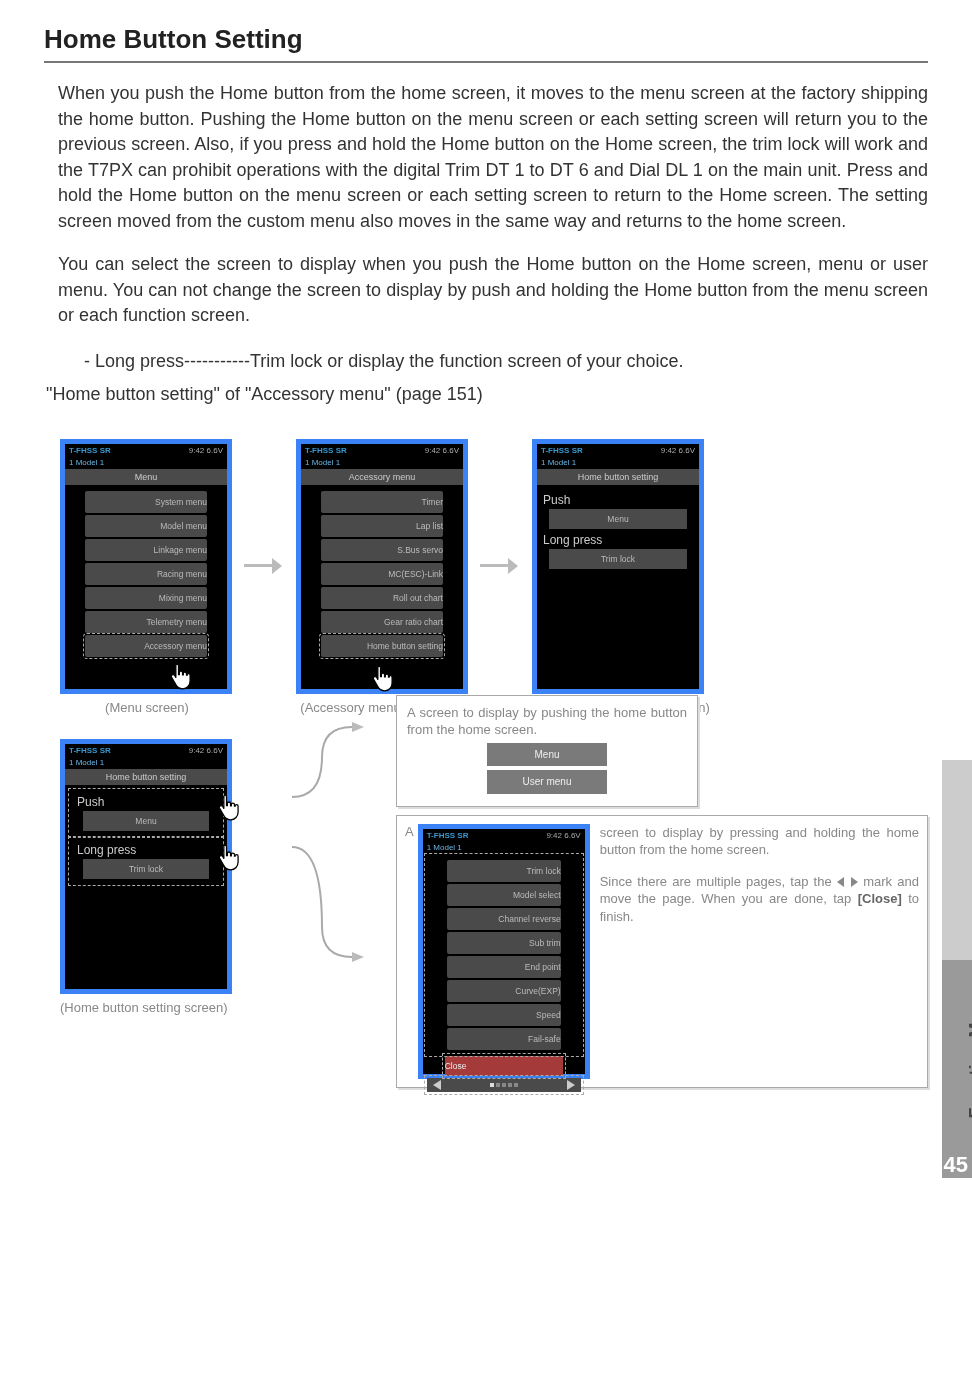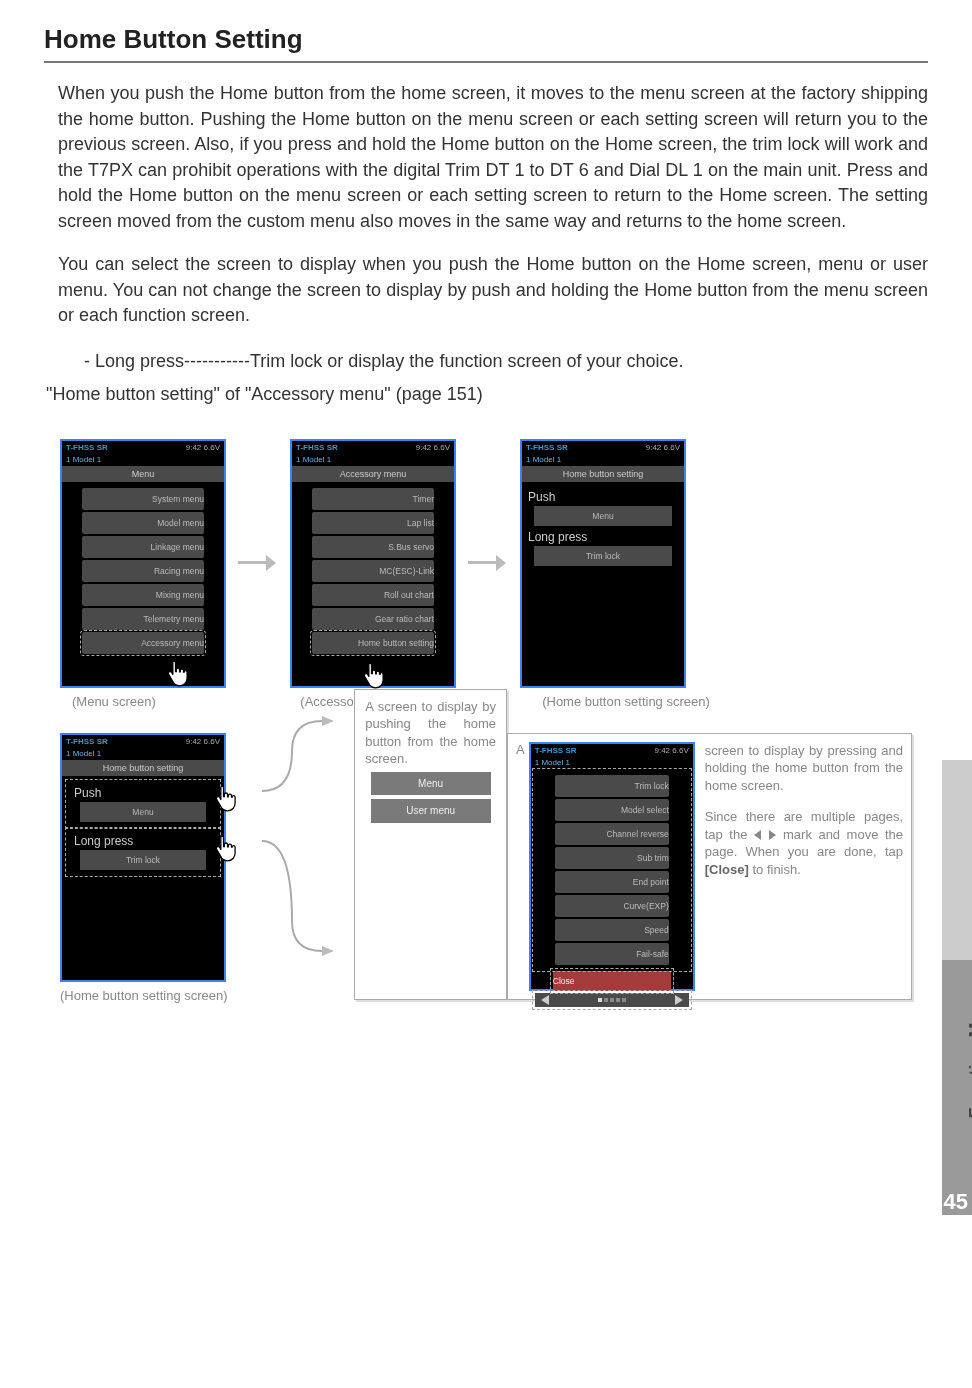--- a/index.html
+++ b/index.html
@@ -4,63 +4,63 @@
   <style>
     body{margin:0;background:#fff;font-family:Arial,Helvetica,sans-serif;color:#222;width:972px}
     .page{padding:24px 44px 0 44px;position:relative;min-height:1340px}
     .title{font-size:26px;font-weight:bold;margin:0 0 6px 0;color:#222}
     .rule{height:2px;background:#777;margin-bottom:10px}
     .body-text{font-size:18px;line-height:1.42;color:#333;text-align:justify;padding-left:14px}
     .indent{margin-left:40px;font-size:18px;line-height:1.6;color:#333}
     .ref{font-size:18px;color:#333;padding-left:2px;margin-top:6px}
     
     .screenshots-row{display:flex;align-items:center;gap:12px;margin:34px 0 6px 16px}
-    .mini{width:162px;height:245px;background:#000;position:relative;border:2px solid #3b82f6}
+    .mini{width:162px;height:245px;background:#000;position:relative;border:5px solid #3b82f6}
     .mini .statusbar{height:14px;display:flex;justify-content:space-between;align-items:center;padding:0 4px;font-size:8px;color:#888}
     .sb-l{color:#3997cf;font-weight:bold}
     .sb-r{color:#aaa}
     .mini .model{font-size:8px;color:#6bb6e6;padding:0 4px 2px}
     .mini .header{background:#4a4a4a;color:#ccc;font-size:9px;text-align:center;padding:3px 0;margin-bottom:6px}
     .mini .btn{background:#4a4a4a;color:#bbb;font-size:8.5px;text-align:right;padding:6px 0;margin:2px 20px;border-radius:2px}
     .mini .btn-hl{outline:1.5px dashed #aaa;outline-offset:1px}
     .mini .label{font-size:12px;color:#ccc;padding:2px 6px 0}
     .mini .btn-long{margin:2px 12px;background:#4a4a4a;color:#bbb;font-size:8.5px;text-align:center;padding:5px 0}
     .arrow{width:40px;height:18px;position:relative}
     .arrow::after{content:"";position:absolute;left:0;top:7px;width:28px;height:3px;background:#bbb}
     .arrow::before{content:"";position:absolute;right:2px;top:1px;border-left:10px solid #bbb;border-top:8px solid transparent;border-bottom:8px solid transparent}
     .captions-row{display:flex;gap:62px;margin-left:28px;font-size:13px;color:#888}
-    .captions-row span:nth-child(1){width:150px;text-align:left}
+    .captions-row span:nth-child(1){width:150px;text-align:center}
     .captions-row span:nth-child(2){width:180px;text-align:center}
     .captions-row span:nth-child(3){width:200px;text-align:center}
     .hand-icon{position:absolute;width:26px;height:34px}
     .hand-icon svg{width:100%;height:100%}
     
     .bottom{display:flex;gap:20px;margin-top:24px;align-items:flex-start;margin-left:0}
     .bottom-left{width:212px;margin-left:16px}
     .bottom-left .mini{width:162px;height:245px}
     .bottom-cap{font-size:13px;color:#888;margin-top:6px}
     .connector-col{position:relative;width:84px;height:300px}
     .info-box{border:1px solid #aaa;box-shadow:2px 2px 0 #ddd;background:#fff;padding:8px 10px;font-size:13px;color:#888;line-height:1.35;text-align:justify}
     .info-box .mini-btn{background:#7a7a7a;color:#eee;font-size:10px;text-align:center;padding:5px 0;margin:4px auto;width:120px}
-    .right-col{display:flex;flex-direction:row;gap:0;flex:1;margin-right:16px}
+    .right-col{display:flex;flex-direction:column;gap:8px;flex:1;}
     .info-box2{border:1px solid #aaa;box-shadow:2px 2px 0 #ddd;background:#fff;padding:8px;display:flex;gap:10px}
     .info-box2 .mini{width:162px;height:245px;flex-shrink:0}
     .info-box2 .itext{font-size:13px;color:#888;line-height:1.35;text-align:justify}
     .pager{display:flex;align-items:center;justify-content:space-between;background:#4a4a4a;margin:2px 4px;padding:2px 6px}
     .pg-arrow{width:0;height:0}
     .pg-l{border-right:8px solid #ccc;border-top:5px solid transparent;border-bottom:5px solid transparent}
     .pg-r{border-left:8px solid #ccc;border-top:5px solid transparent;border-bottom:5px solid transparent}
     .pg-dots{display:flex;gap:2px}
     .pg-dots i{width:4px;height:4px;background:#888}
     .pg-dots i.active{background:#ddd}
     .close-btn{background:#a43a3a;color:#eee;font-size:8.5px;text-align:left;padding:5px 0;margin:2px 22px}
     .dash-outline{outline:1.5px dashed #aaa;outline-offset:2px}
     .ftab{position:absolute;right:0;top:760px;width:30px;height:455px}
     .ftab-top{height:200px;background:#ccc}
-    .ftab-bot{height:255px;background:#9a9a9a;position:relative}
+    .ftab-bot{height:218px;background:#9a9a9a;position:relative}
     .ftab-label{position:absolute;transform:rotate(-90deg);transform-origin:left top;left:24px;top:200px;font-size:18px;font-weight:bold;color:#444;white-space:nowrap;width:200px;text-align:center}
     .pagenum{position:absolute;bottom:0;right:4px;font-size:22px;font-weight:bold;color:#fff}
     .tri-nav{display:inline-block;vertical-align:middle}
   </style>
 </head>
 <body>
 
 <div class="page">
   <h1 class="title">Home Button Setting</h1>
   <div class="rule"></div>

